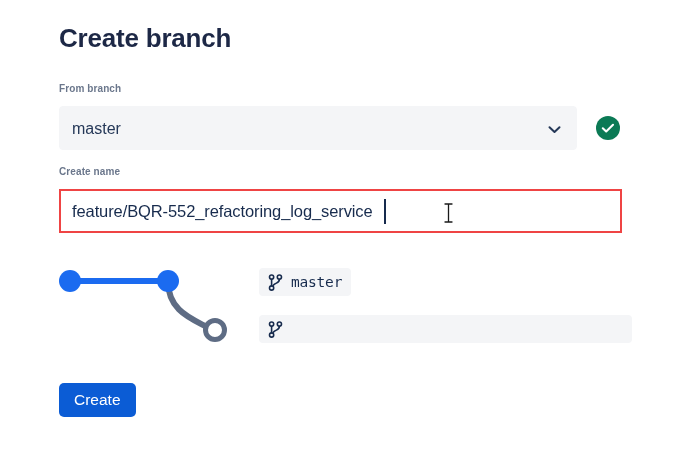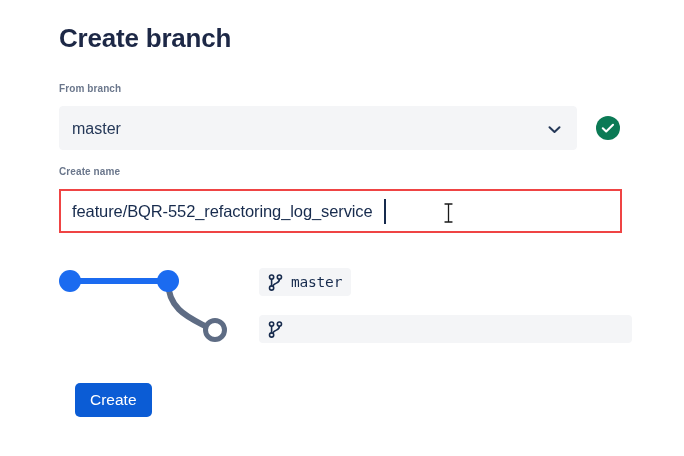--- a/index.html
+++ b/index.html
@@ -185,21 +185,20 @@
     height: 34px;
     padding: 0 15px;
     background: #0b5cd5;
     color: #ffffff;
     border: none;
     border-radius: 5px;
     font-family: "Liberation Sans", sans-serif;
     font-size: 15.5px;
     cursor: pointer;
     line-height: 34px;
-    margin-left: 16px;
   }
   .cancel-button {
     position: absolute;
     left: 153px;
     top: 383px;
     height: 34px;
     padding: 0 8px;
     background: transparent;
     color: #42526e;
     border: none;

